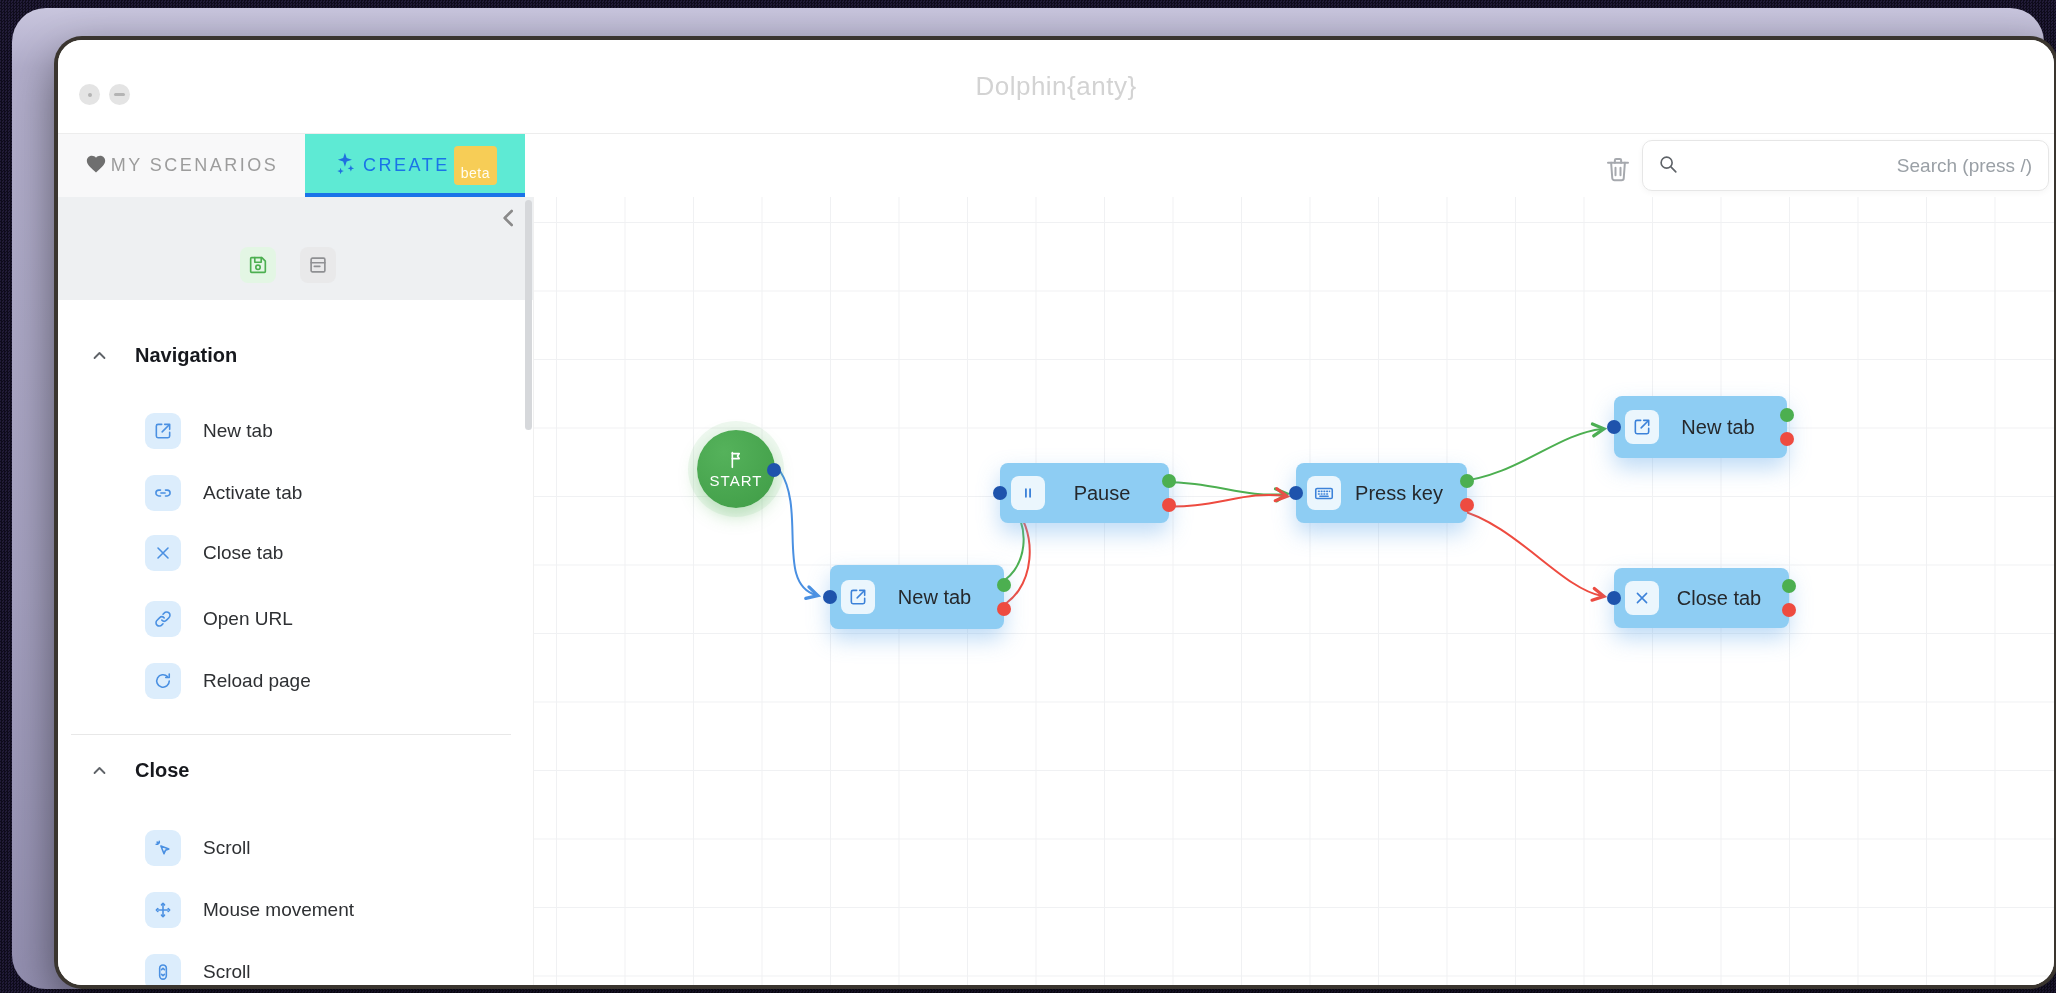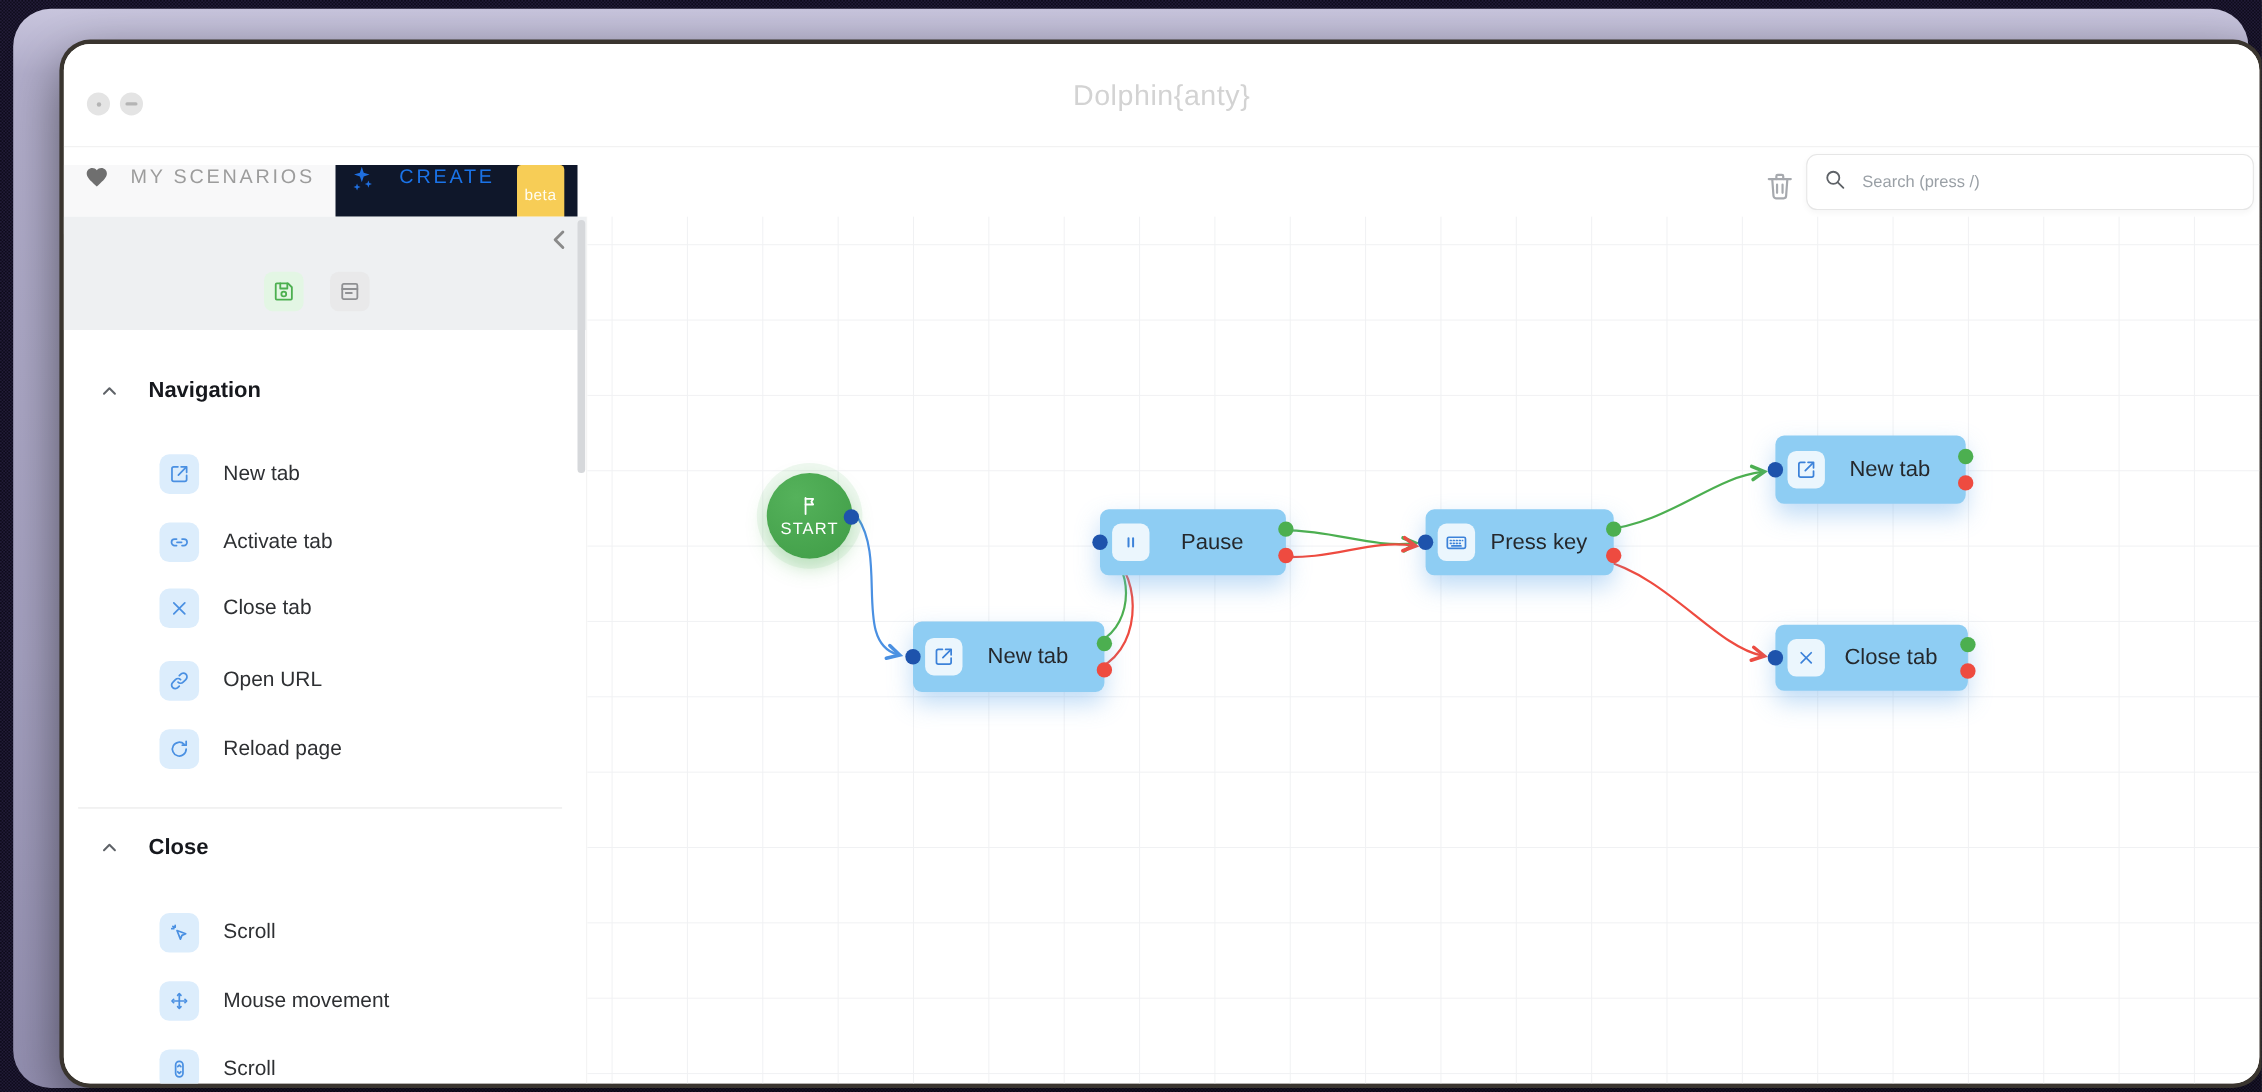--- a/index.html
+++ b/index.html
@@ -26,32 +26,32 @@
   
   .titlebar{position:absolute;left:0;top:0;right:0;height:93px;border-bottom:1px solid #ededed;background:#fff;}
   .tl{position:absolute;width:21px;height:21px;border-radius:50%;background:#e4e4e4;top:44px;}
   .tl.one{left:21px}.tl.two{left:51px}
   .tl .dot{position:absolute;left:8.5px;top:8.5px;width:4px;height:4px;border-radius:50%;background:#b4b4b4;}
   .tl .bar{position:absolute;left:5px;top:9px;width:11px;height:3px;border-radius:2px;background:#b4b4b4;}
   .win-title{position:absolute;left:0;right:0;top:0;height:93px;display:flex;align-items:center;justify-content:center;
     font-size:26px;color:#d3d3d3;letter-spacing:.5px;}
   
   .tabbar{position:absolute;left:0;top:94px;right:0;height:63px;background:#fff;}
-  .tab{position:absolute;top:16px;height:63px;display:flex;justify-content:center;gap:20px;cursor:pointer;}
+  .tab{position:absolute;top:0;height:63px;display:flex;align-items:center;justify-content:center;gap:4px;cursor:pointer;}
   .tab-mys{left:0;width:247px;background:#f8f8f9;}
   .tab-mys .lbl{font-size:18px;letter-spacing:2.5px;color:#9c9c9c;}
-  .tab-create{left:247px;width:220px;background:#0f172a;}
+  .tab-create{left:247px;width:220px;background:#5eead4;}
   .tab-create .lbl{font-size:18px;letter-spacing:2.5px;color:#1a73e8;font-weight:500;}
   .tab-create::after{content:"";position:absolute;left:0;right:0;bottom:0;height:4px;background:#1a73e8;}
   .badge{background:#f7cd56;color:#fffdf2;font-size:14px;border-radius:4px;padding:19px 7px 4px;letter-spacing:.5px;}
   .trash-btn{position:absolute;left:1545px;top:113px;width:32px;height:34px;color:#a6a9ae;cursor:pointer;}
   .searchbox{position:absolute;left:1584px;top:100px;width:407px;height:51px;box-sizing:border-box;
     border:1px solid #e6e6e6;border-radius:10px;background:#fff;display:flex;align-items:center;gap:12px;
     padding:0 14px;box-shadow:0 2px 6px rgba(0,0,0,.04);}
-  .searchbox input{border:none;outline:none;flex:1;font-size:15px;color:#444;font-family:"Liberation Sans",sans-serif;background:transparent;}
+  .searchbox input{border:none;outline:none;flex:1;font-size:19px;color:#444;font-family:"Liberation Sans",sans-serif;background:transparent;text-align:right;}
   .searchbox input::placeholder{color:#9aa0a6;}
   
   .sidebar{position:absolute;left:0;top:157px;width:475px;bottom:0;background:#fff;border-right:1px solid #f0f0f0;}
   .side-panel{position:absolute;left:0;top:0;width:100%;height:103px;background:#eef0f2;}
   .tool-btn{position:absolute;width:36px;height:36px;border-radius:8px;display:flex;align-items:center;justify-content:center;cursor:pointer;}
   .tool-save{left:182px;top:50px;background:#e3f6e4;color:#4caf50;}
   .tool-notes{left:242px;top:50px;background:#e9e9ea;color:#8f9093;}
   .collapse{position:absolute;left:438px;top:8px;width:26px;height:26px;color:#8a8a8a;cursor:pointer;}
   .scroll-thumb{position:absolute;left:467px;top:160px;width:7px;height:230px;border-radius:4px;background:#d6d8db;cursor:pointer;}
   .shead{position:absolute;left:33px;display:flex;align-items:center;gap:27px;cursor:pointer;}

